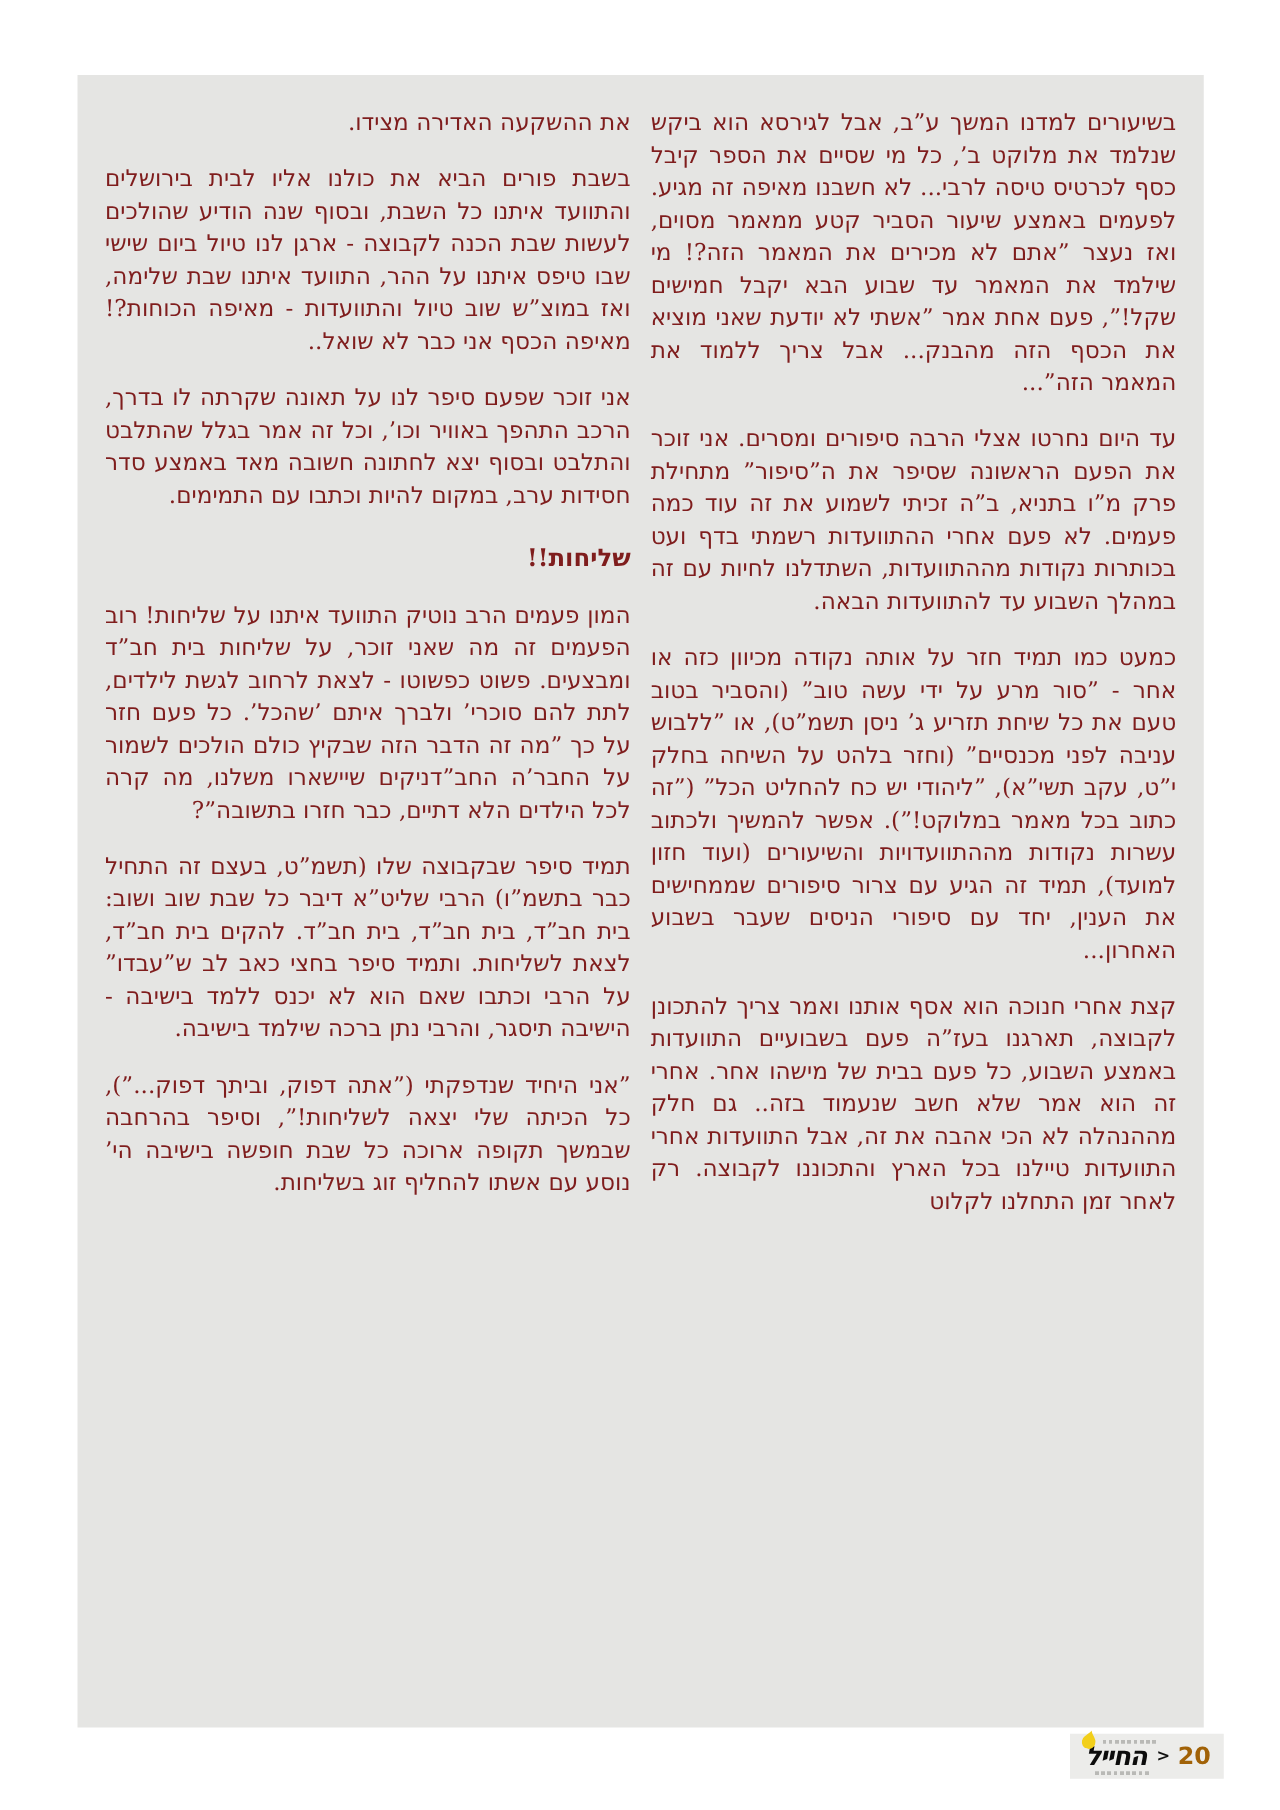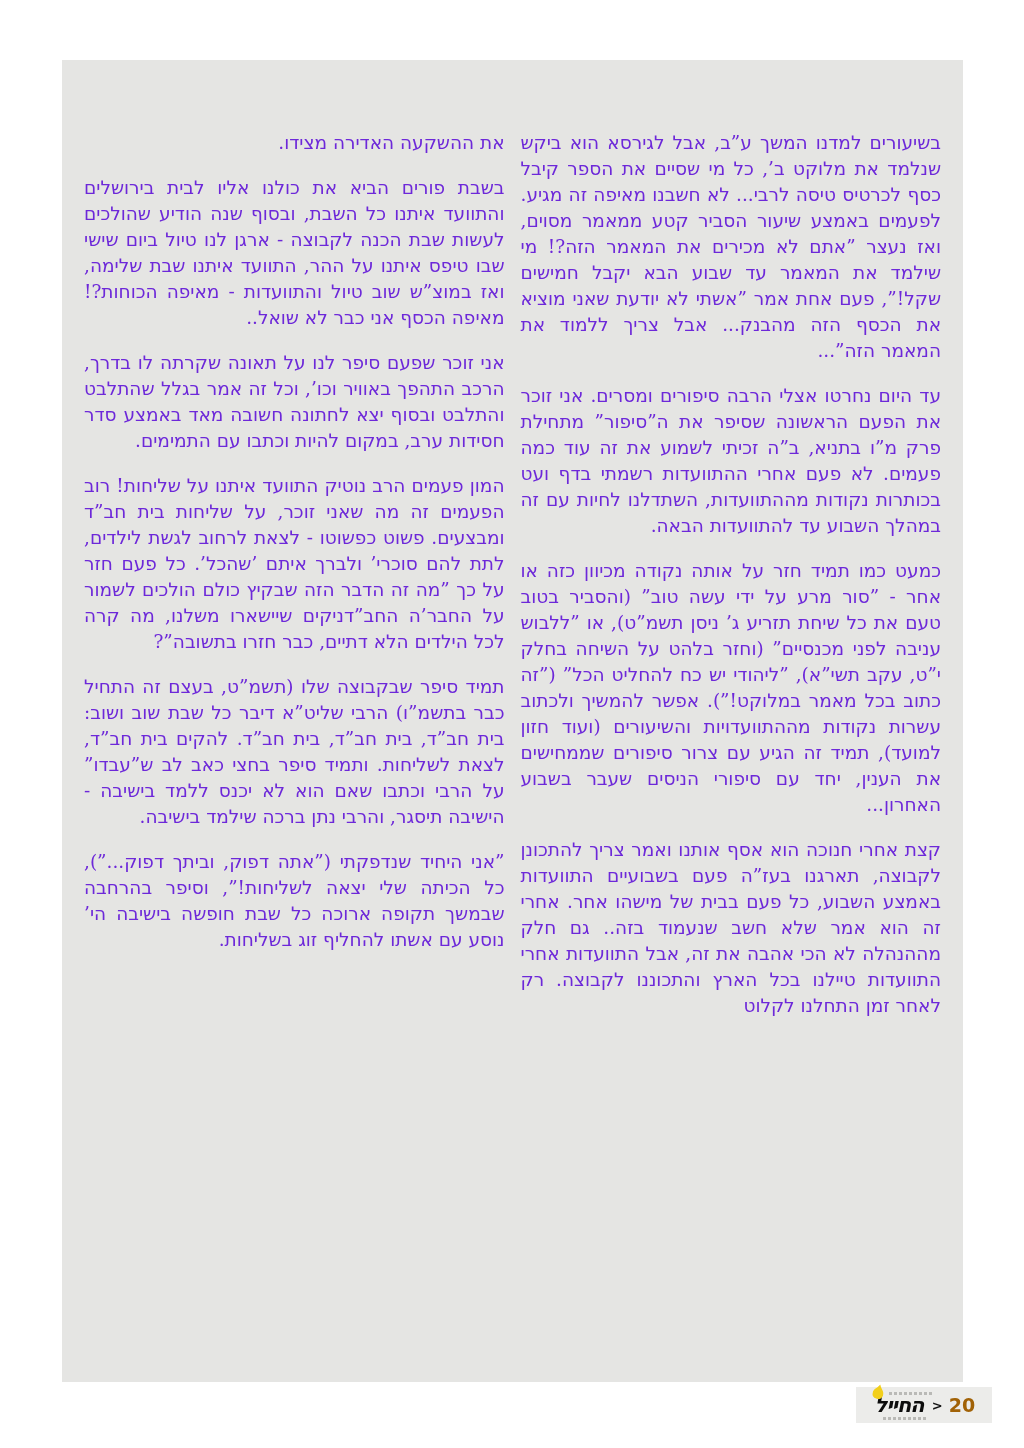--- a/index.html
+++ b/index.html
@@ -18,37 +18,36 @@
     box-sizing:border-box;
     padding:26px 22px 20px 22px;
     direction:rtl;
     display:flex;
     gap:16px;
     overflow:hidden;
   }
   .col{
     flex:1 1 0;
     min-width:0;
-    color:#6d28d9;
+    color:#7f1d1d;
     font-size:18.5px;
     line-height:26px;
     text-align:justify;
-    margin-top:44px;
   }
   .para{margin:0 0 19px 0;}
   .heading{
     font-weight:bold;
     font-size:19.5px;
     margin:24px 0 20px 0;
     text-align:right;
   }
   .footer-box{
     position:absolute;
     left:856px;top:1387px;
-    width:136px;height:36px;
+    width:123px;height:36px;
     background:#ececea;
     display:flex;
     direction:ltr;
     align-items:center;
     justify-content:center;
     gap:6px;
   }
   .logo-wrap{
     position:relative;
     display:inline-block;
@@ -100,20 +99,21 @@
     <p class="para">בשיעורים למדנו המשך ע”ב, אבל לגירסא הוא ביקש שנלמד את מלוקט ב’, כל מי שסיים את הספר קיבל כסף לכרטיס טיסה לרבי... לא חשבנו מאיפה זה מגיע. לפעמים באמצע שיעור הסביר קטע ממאמר מסוים, ואז נעצר ”אתם לא מכירים את המאמר הזה?! מי שילמד את המאמר עד שבוע הבא יקבל חמישים שקל!”, פעם אחת אמר ”אשתי לא יודעת שאני מוציא את הכסף הזה מהבנק... אבל צריך ללמוד את המאמר הזה”...</p>
     <p class="para">עד היום נחרטו אצלי הרבה סיפורים ומסרים. אני זוכר את הפעם הראשונה שסיפר את ה”סיפור” מתחילת פרק מ”ו בתניא, ב”ה זכיתי לשמוע את זה עוד כמה פעמים. לא פעם אחרי ההתוועדות רשמתי בדף ועט בכותרות נקודות מההתוועדות, השתדלנו לחיות עם זה במהלך השבוע עד להתוועדות הבאה.</p>
     <p class="para">כמעט כמו תמיד חזר על אותה נקודה מכיוון כזה או אחר - ”סור מרע על ידי עשה טוב” (והסביר בטוב טעם את כל שיחת תזריע ג’ ניסן תשמ”ט), או ”ללבוש עניבה לפני מכנסיים” (וחזר בלהט על השיחה בחלק י”ט, עקב תשי”א), ”ליהודי יש כח להחליט הכל” (”זה כתוב בכל מאמר במלוקט!”). אפשר להמשיך ולכתוב עשרות נקודות מההתוועדויות והשיעורים (ועוד חזון למועד), תמיד זה הגיע עם צרור סיפורים שממחישים את הענין, יחד עם סיפורי הניסים שעבר בשבוע האחרון...</p>
     <p class="para">קצת אחרי חנוכה הוא אסף אותנו ואמר צריך להתכונן לקבוצה, תארגנו בעז”ה פעם בשבועיים התוועדות באמצע השבוע, כל פעם בבית של מישהו אחר. אחרי זה הוא אמר שלא חשב שנעמוד בזה.. גם חלק מההנהלה לא הכי אהבה את זה, אבל התוועדות אחרי התוועדות טיילנו בכל הארץ והתכוננו לקבוצה. רק לאחר זמן התחלנו לקלוט</p>
   </div>
 
   <div class="col">
     <p class="para">את ההשקעה האדירה מצידו.</p>
     <p class="para">בשבת פורים הביא את כולנו אליו לבית בירושלים והתוועד איתנו כל השבת, ובסוף שנה הודיע שהולכים לעשות שבת הכנה לקבוצה - ארגן לנו טיול ביום שישי שבו טיפס איתנו על ההר, התוועד איתנו שבת שלימה, ואז במוצ”ש שוב טיול והתוועדות - מאיפה הכוחות?! מאיפה הכסף אני כבר לא שואל..</p>
     <p class="para">אני זוכר שפעם סיפר לנו על תאונה שקרתה לו בדרך, הרכב התהפך באוויר וכו’, וכל זה אמר בגלל שהתלבט והתלבט ובסוף יצא לחתונה חשובה מאד באמצע סדר חסידות ערב, במקום להיות וכתבו עם התמימים.</p>
+    <h3 class="heading">שליחות!!</h3>
     <p class="para">המון פעמים הרב נוטיק התוועד איתנו על שליחות! רוב הפעמים זה מה שאני זוכר, על שליחות בית חב”ד ומבצעים. פשוט כפשוטו - לצאת לרחוב לגשת לילדים, לתת להם סוכרי’ ולברך איתם ’שהכל’. כל פעם חזר על כך ”מה זה הדבר הזה שבקיץ כולם הולכים לשמור על החבר’ה החב”דניקים שיישארו משלנו, מה קרה לכל הילדים הלא דתיים, כבר חזרו בתשובה”?</p>
     <p class="para">תמיד סיפר שבקבוצה שלו (תשמ”ט, בעצם זה התחיל כבר בתשמ”ו) הרבי שליט”א דיבר כל שבת שוב ושוב: בית חב”ד, בית חב”ד, בית חב”ד. להקים בית חב”ד, לצאת לשליחות. ותמיד סיפר בחצי כאב לב ש”עבדו” על הרבי וכתבו שאם הוא לא יכנס ללמד בישיבה - הישיבה תיסגר, והרבי נתן ברכה שילמד בישיבה.</p>
     <p class="para">”אני היחיד שנדפקתי (”אתה דפוק, וביתך דפוק...”), כל הכיתה שלי יצאה לשליחות!”, וסיפר בהרחבה שבמשך תקופה ארוכה כל שבת חופשה בישיבה הי’ נוסע עם אשתו להחליף זוג בשליחות.</p>
   </div>
 
 </div>
 
 <div class="footer-box">
   <span class="logo-wrap">
     <svg class="logo-flame" viewBox="0 0 12 16" xmlns="http://www.w3.org/2000/svg">

